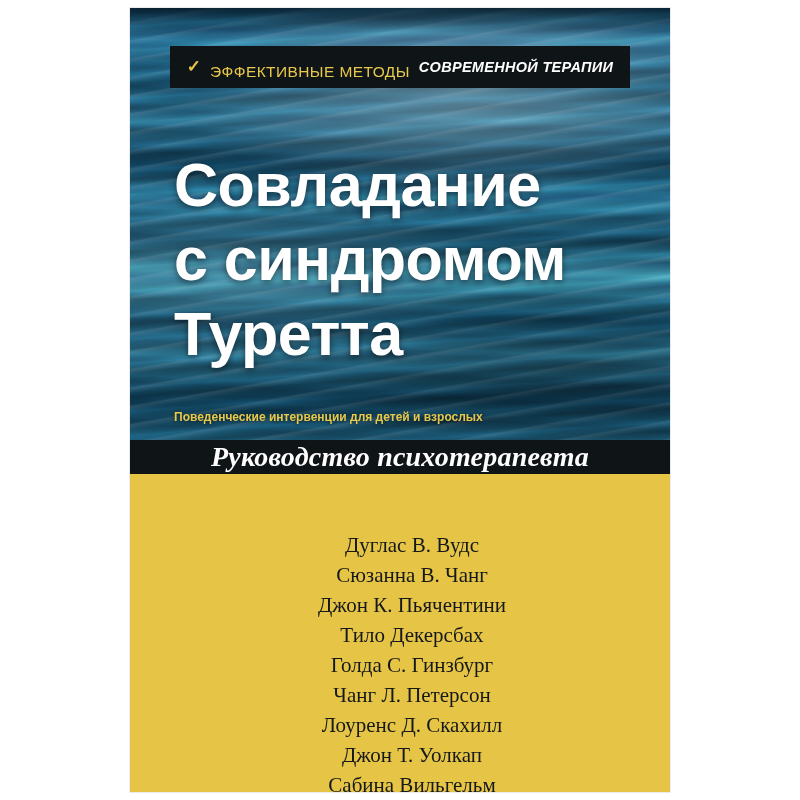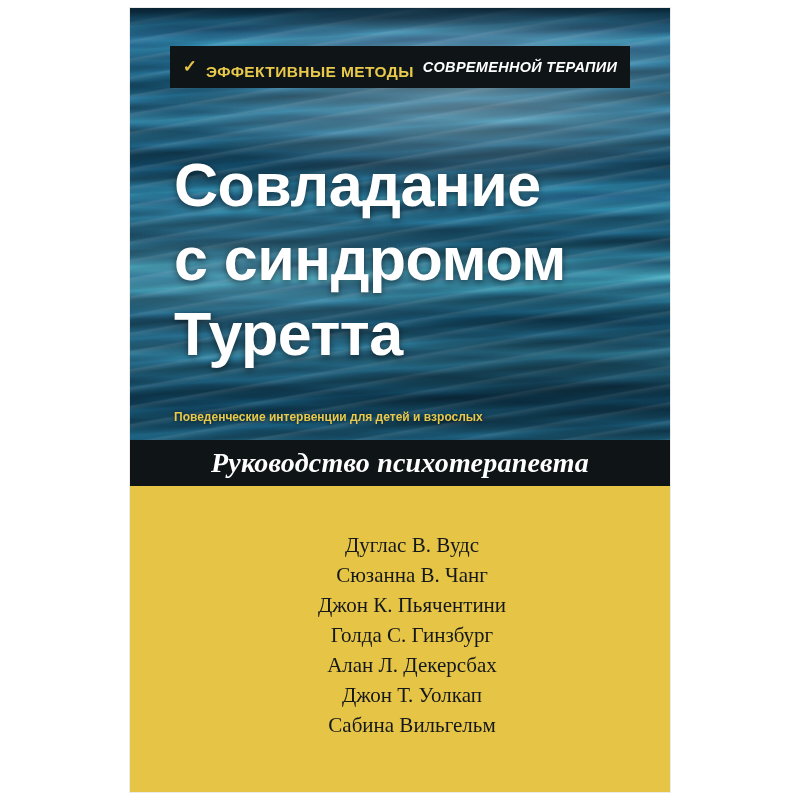--- a/index.html
+++ b/index.html
@@ -134,21 +134,21 @@
     color: #e6c445;
     font-size: 17px;
     line-height: 1;
     transform: translateY(-1px);
     font-weight: bold;
   }
 
   .series-main {
     color: #e8c94b;
     font-size: 15.5px;
-    font-weight: bold;
+    font-weight: normal;
     letter-spacing: 0.4px;
     white-space: nowrap;
     margin-top: 10px;
   }
 
   .series-sub {
     color: #ffffff;
     font-size: 14.5px;
     font-style: italic;
     font-weight: bold;
@@ -186,21 +186,21 @@
     text-shadow: 0 1px 4px rgba(0,0,0,0.7);
     white-space: nowrap;
   }
 
   
   .guide-band {
     position: absolute;
     left: 0;
     top: 432px;
     width: 540px;
-    height: 46px;
+    height: 34px;
     background: #0f1417;
     display: flex;
     align-items: center;
     justify-content: center;
   }
 
   .guide-text {
     color: #ffffff;
     font-family: "Liberation Serif", serif;
     font-style: italic;
@@ -276,20 +276,22 @@
     <div class="subtitle">Поведенческие интервенции для детей и взрослых</div>
 
     <div class="guide-band">
       <div class="guide-text">Руководство психотерапевта</div>
     </div>
 
     <div class="authors-area">
       <div class="author-name">Дуглас В. Вудс</div>
       <div class="author-name">Сюзанна В. Чанг</div>
       <div class="author-name">Джон К. Пьячентини</div>
+      <div class="author-name">Тило Декерсбах</div>
       <div class="author-name">Голда С. Гинзбург</div>
-      <div class="author-name">Алан Л. Декерсбах</div>
+      <div class="author-name">Чанг Л. Петерсон</div>
+      <div class="author-name">Лоуренс Д. Скахилл</div>
       <div class="author-name">Джон Т. Уолкап</div>
       <div class="author-name">Сабина Вильгельм</div>
     </div>
 
   </div>
 </div>
 
 </body></html>

